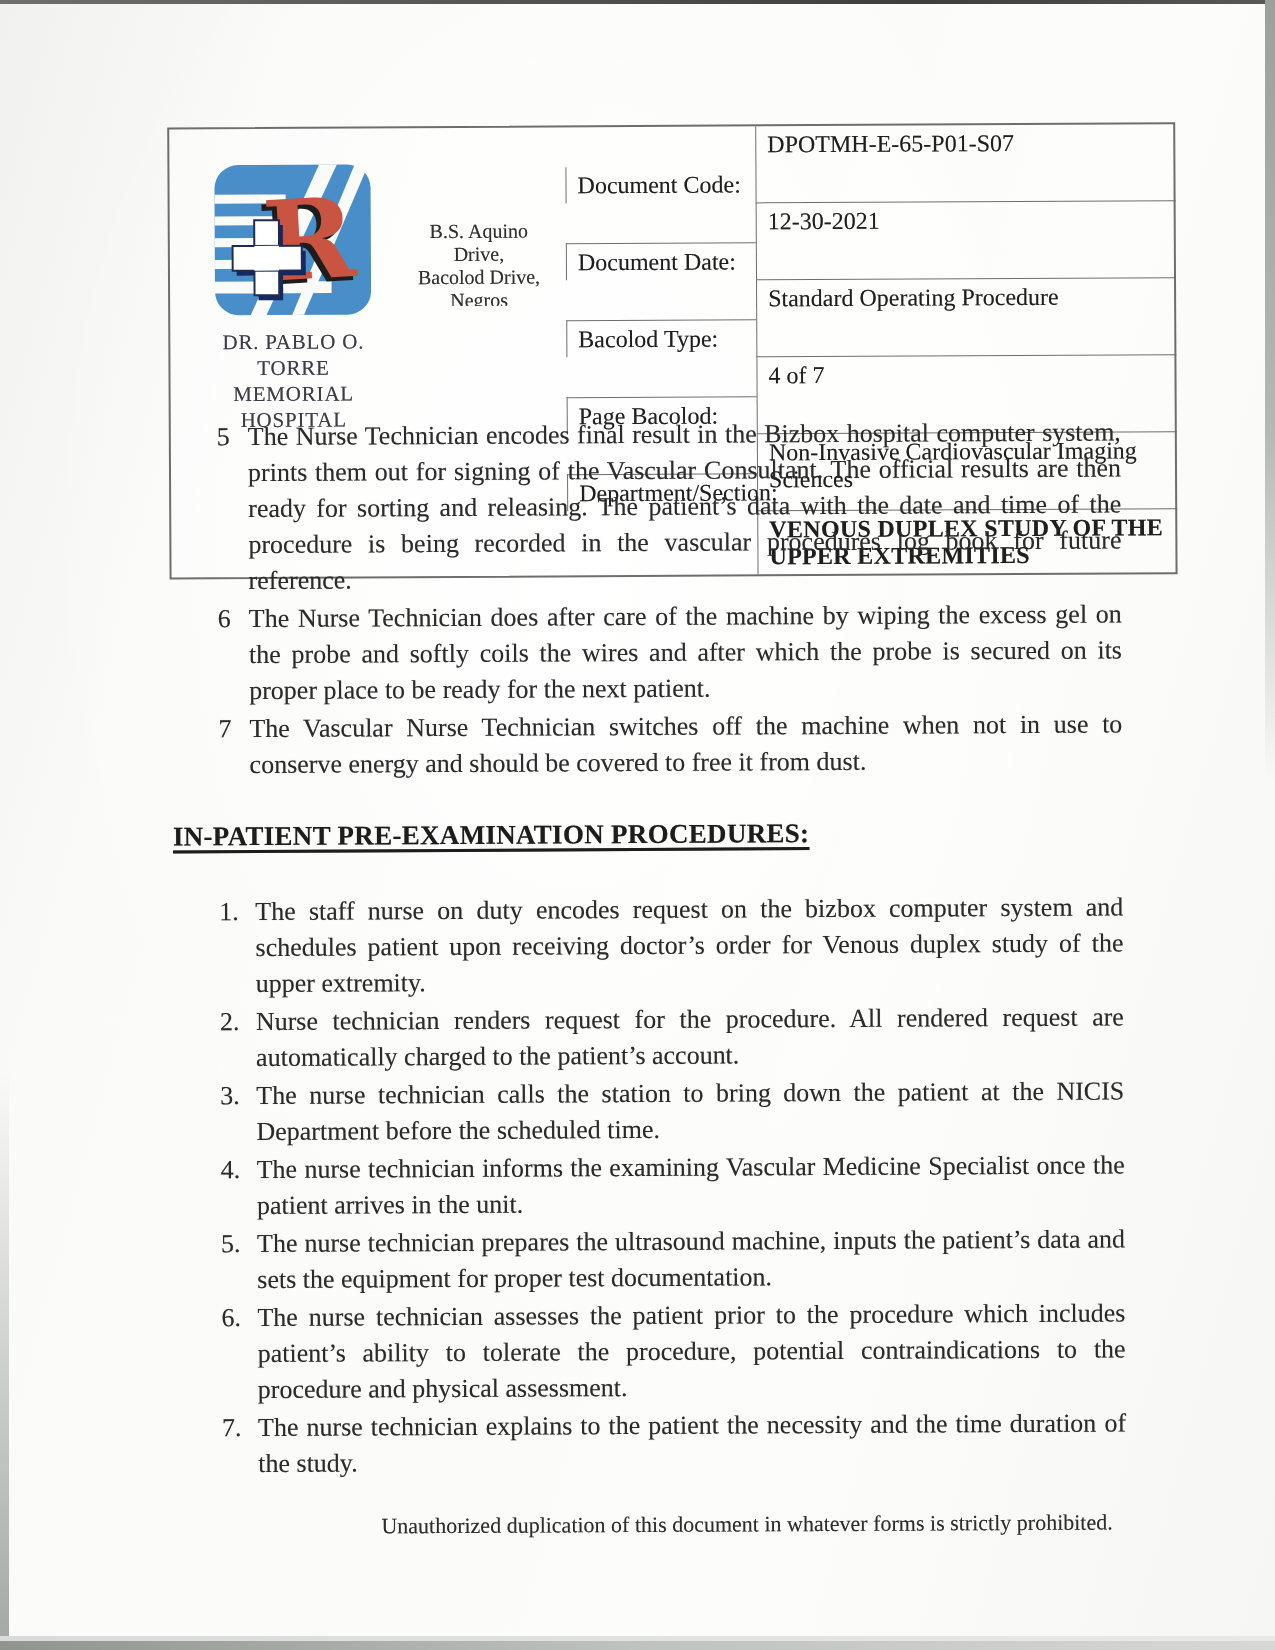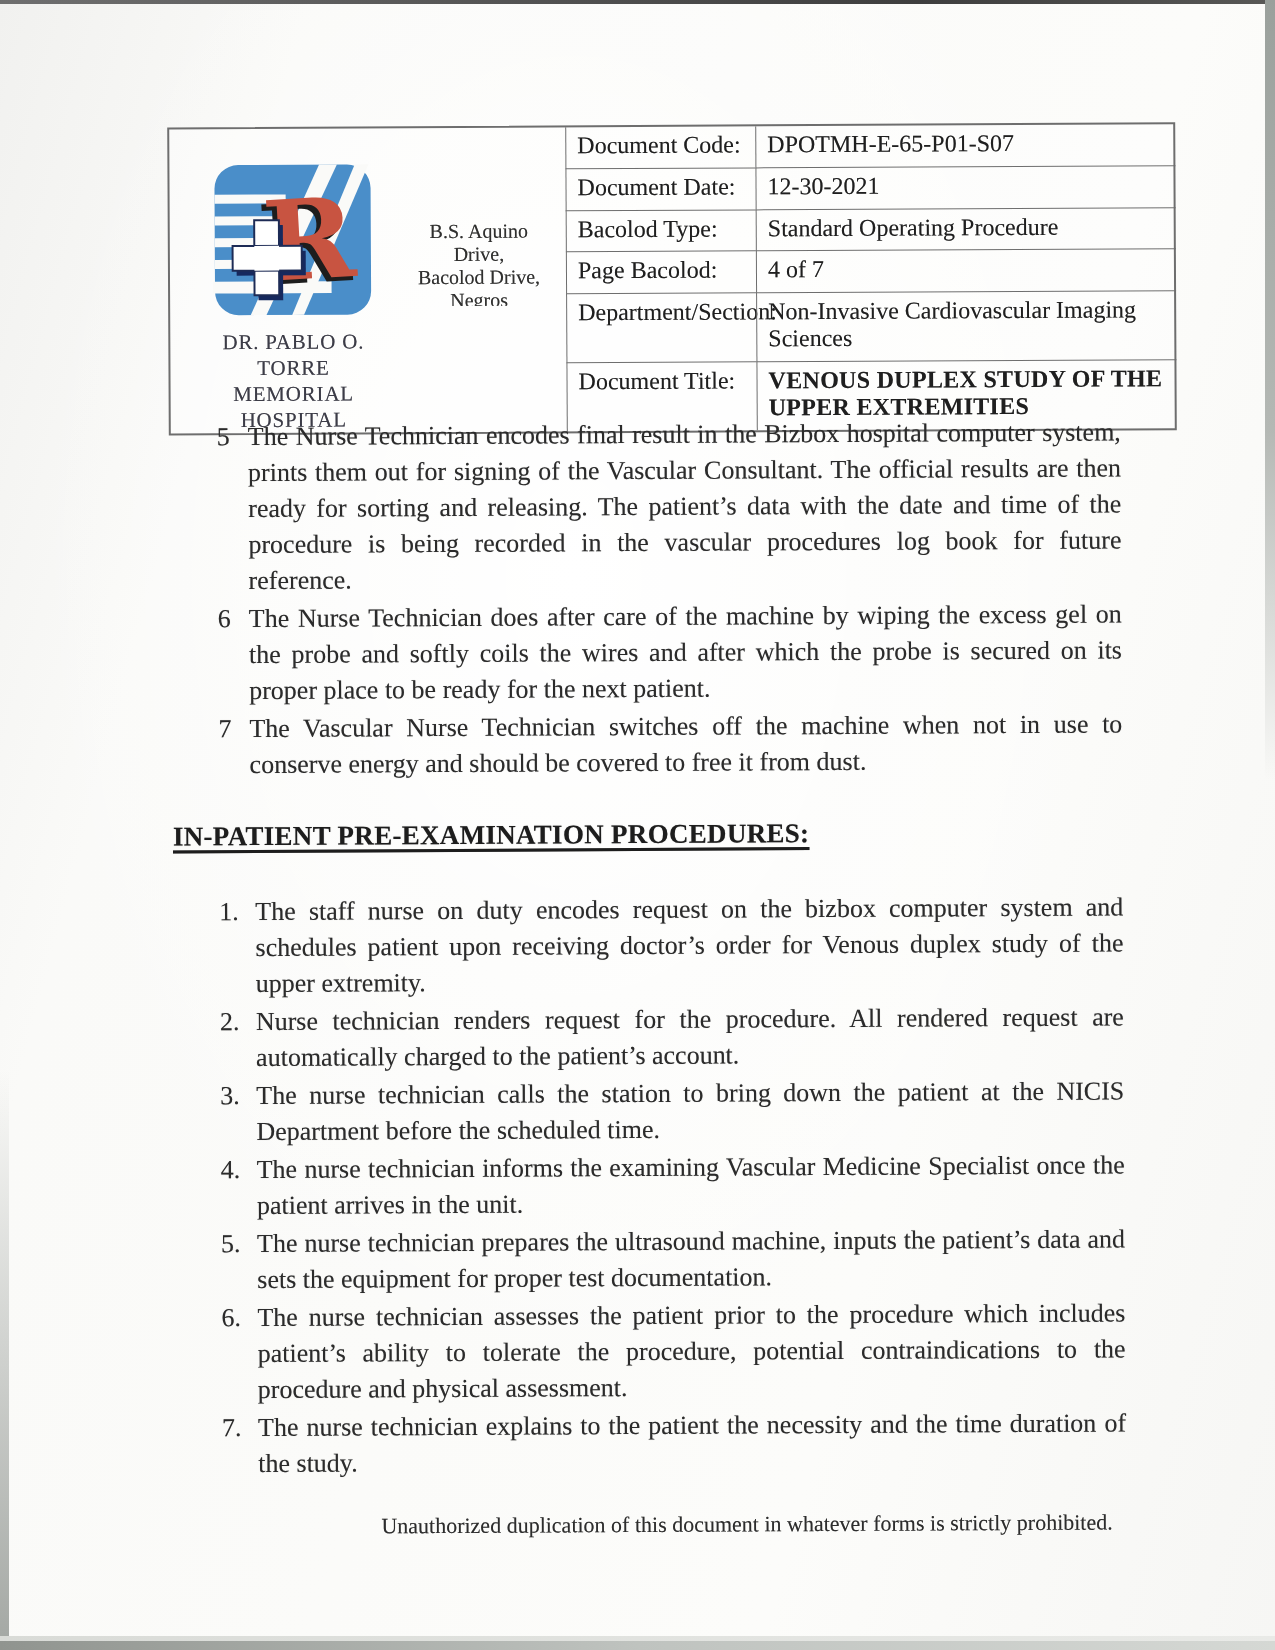--- a/index.html
+++ b/index.html
@@ -45,21 +45,21 @@
   }
   .logo-cell{grid-column:1;grid-row:1 / span 6;display:flex;align-items:flex-start;padding-top:32px;box-sizing:border-box;}
   .tcell{
     padding:5px 11px 4px 11px;
     font-size:24px;line-height:27px;
     border-top:1.5px solid #6e6e6e;
     box-sizing:border-box;
     color:#1f1f1f;
     text-shadow:0 0 0.6px rgba(40,40,40,0.45);
   }
-  .tlabel{grid-column:2;border-left:1.5px solid #6e6e6e;}
+  .tlabel{grid-column:2;border-left:1.5px solid #6e6e6e;margin-top:40px;}
   .tvalue{grid-column:3;border-left:1.5px solid #6e6e6e;}
   .tcell:nth-child(2),.tcell:nth-child(3){border-top:none;}
   .tvalue.tbl-bold{font-weight:bold;letter-spacing:0.3px;}
 
   .logo-col{width:218px;display:flex;flex-direction:column;align-items:center;margin-left:14px;}
   .hosp-name{margin-top:4px;text-align:center;font-size:21px;line-height:26px;
     color:#3c3c47;letter-spacing:0.8px;text-shadow:0 0 0.6px rgba(60,60,70,0.5);}
   .address{width:150px;margin-top:60px;margin-left:2px;text-align:center;
     font-size:20px;line-height:23px;color:#30302f;height:86px;overflow:hidden;
     text-shadow:0 0 0.5px rgba(48,48,47,0.5);}
@@ -149,21 +149,20 @@
 
         <div class="tcell tlabel">Bacolod Type:</div>
         <div class="tcell tvalue">Standard Operating Procedure</div>
 
         <div class="tcell tlabel">Page Bacolod:</div>
         <div class="tcell tvalue">4 of 7</div>
 
         <div class="tcell tlabel">Department/Section:</div>
         <div class="tcell tvalue">Non-Invasive Cardiovascular Imaging Sciences</div>
 
-        <div class="tcell tlabel">Document Title:</div>
         <div class="tcell tvalue tbl-bold">VENOUS DUPLEX STUDY OF THE UPPER EXTREMITIES</div>
 
     </div>
 
     <div class="body-wrap">
       <div class="list continued">
 
           <div class="item">
             <div class="num">5</div>
             <div class="txt">The Nurse Technician encodes final result in the Bizbox hospital computer system, prints them out for signing of the Vascular Consultant. The official results are then ready for sorting and releasing. The patient’s data with the date and time of the procedure is being recorded in the vascular procedures log book for future reference.</div>

